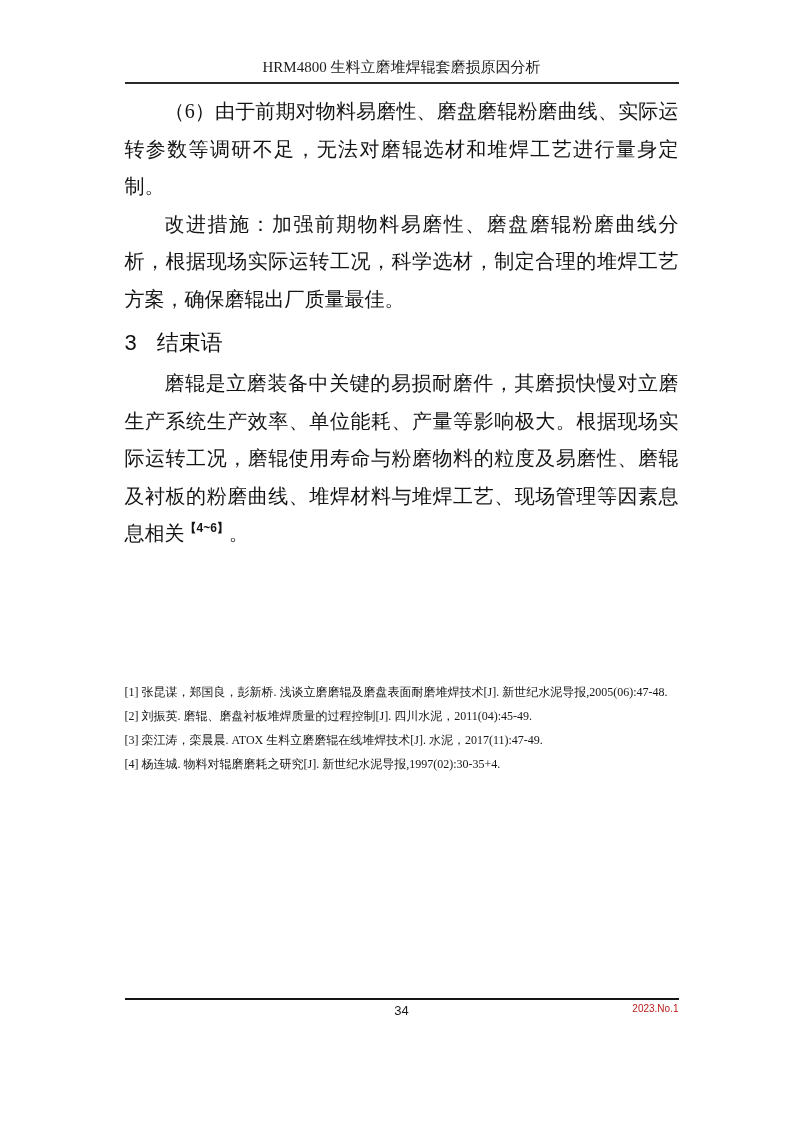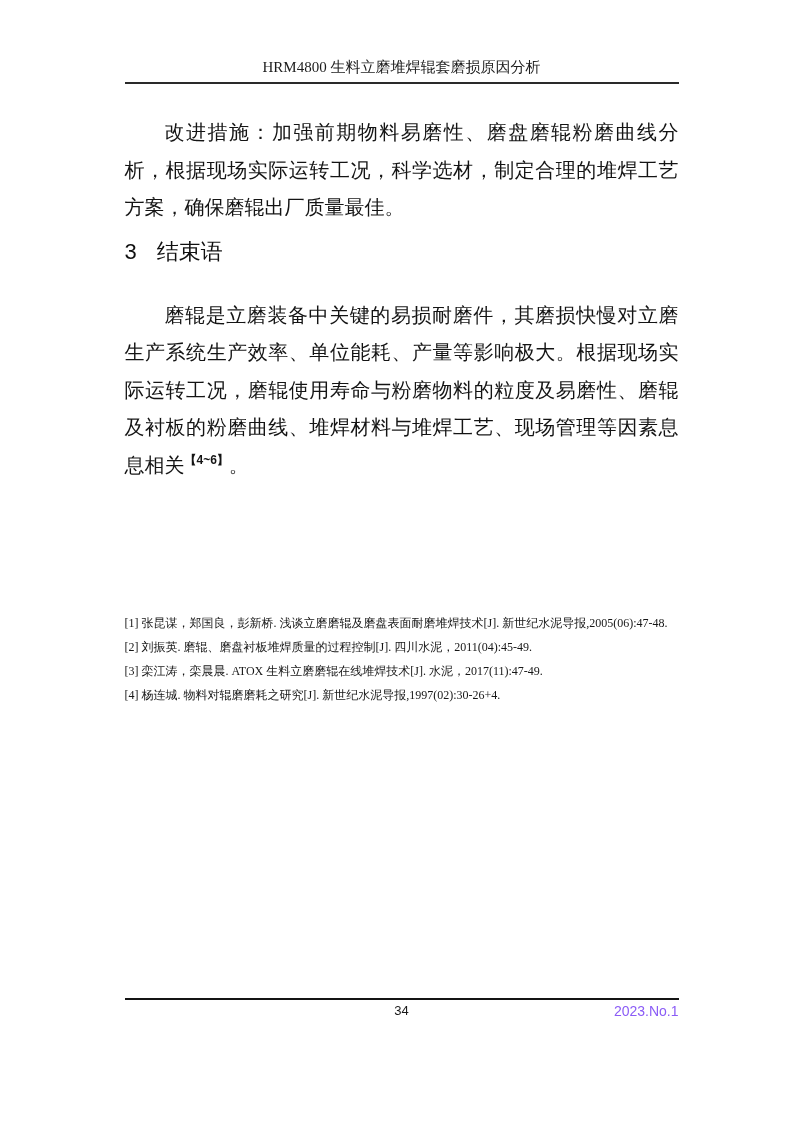--- a/index.html
+++ b/index.html
@@ -29,21 +29,20 @@
     margin-top: 5px;
     border-bottom: 2px solid #2a2a2a;
   }
   
   .body-para {
     font-size: 20px;
     line-height: 37.5px;
     text-align: justify;
     text-indent: 2em;
     color: #141414;
-    margin-top: 30px;
   }
   .para-first { margin-top: 9px; }
   .citation {
     font-family: "Liberation Sans", "DejaVu Sans", sans-serif;
     font-weight: bold;
     font-size: 12px;
     vertical-align: super;
     line-height: 0;
   }
   
@@ -90,52 +89,53 @@
   .page-num {
     position: absolute;
     left: 0; right: 0;
     text-align: center;
     font-size: 13px;
     color: #1a1a1a;
   }
   .issue {
     position: absolute;
     right: 0;
-    font-size: 14px;
-    color: #8b5cf6;
+    font-size: 10px;
+    color: #b91c1c;
   }
 </style>
 </head>
 <body>
 
 <div class="page">
 
   <div class="content">
 
     <header>
       <div class="header-title">HRM4800 生料立磨堆焊辊套磨损原因分析</div>
       <div class="header-rule"></div>
     </header>
 
     <main>
 
+      <p class="body-para para-first">（6）由于前期对物料易磨性、磨盘磨辊粉磨曲线、实际运转参数等调研不足，无法对磨辊选材和堆焊工艺进行量身定制。</p>
 
       <p class="body-para">改进措施：加强前期物料易磨性、磨盘磨辊粉磨曲线分析，根据现场实际运转工况，科学选材，制定合理的堆焊工艺方案，确保磨辊出厂质量最佳。</p>
 
       <h2 class="section-heading">
         <span class="sec-num">3</span><span class="sec-title">结束语</span>
       </h2>
 
       <p class="body-para"><span>磨辊是立磨装备中关键的易损耐磨件，其磨损快慢对立磨生产系统生产效率、单位能耗、产量等影响极大。根据现场实际运转工况，磨辊使用寿命与粉磨物料的粒度及易磨性、磨辊及衬板的粉磨曲线、堆焊材料与堆焊工艺、现场管理等因素息息相关</span><sup class="citation">【4~6】</sup><span>。</span></p>
 
       <section class="references">
         <div class="ref-item">[1] 张昆谋，郑国良，彭新桥. 浅谈立磨磨辊及磨盘表面耐磨堆焊技术[J]. 新世纪水泥导报,2005(06):47-48.</div>
         <div class="ref-item">[2] 刘振英. 磨辊、磨盘衬板堆焊质量的过程控制[J]. 四川水泥，2011(04):45-49.</div>
         <div class="ref-item">[3] 栾江涛，栾晨晨. ATOX 生料立磨磨辊在线堆焊技术[J]. 水泥，2017(11):47-49.</div>
-        <div class="ref-item">[4] 杨连城. 物料对辊磨磨耗之研究[J]. 新世纪水泥导报,1997(02):30-26+4.</div>
+        <div class="ref-item">[4] 杨连城. 物料对辊磨磨耗之研究[J]. 新世纪水泥导报,1997(02):30-35+4.</div>
       </section>
 
     </main>
   </div>
 
   <footer class="footer">
     <div class="footer-rule"></div>
     <div class="footer-row">
       <span class="page-num">34</span>
       <span class="issue">2023.No.1</span>

